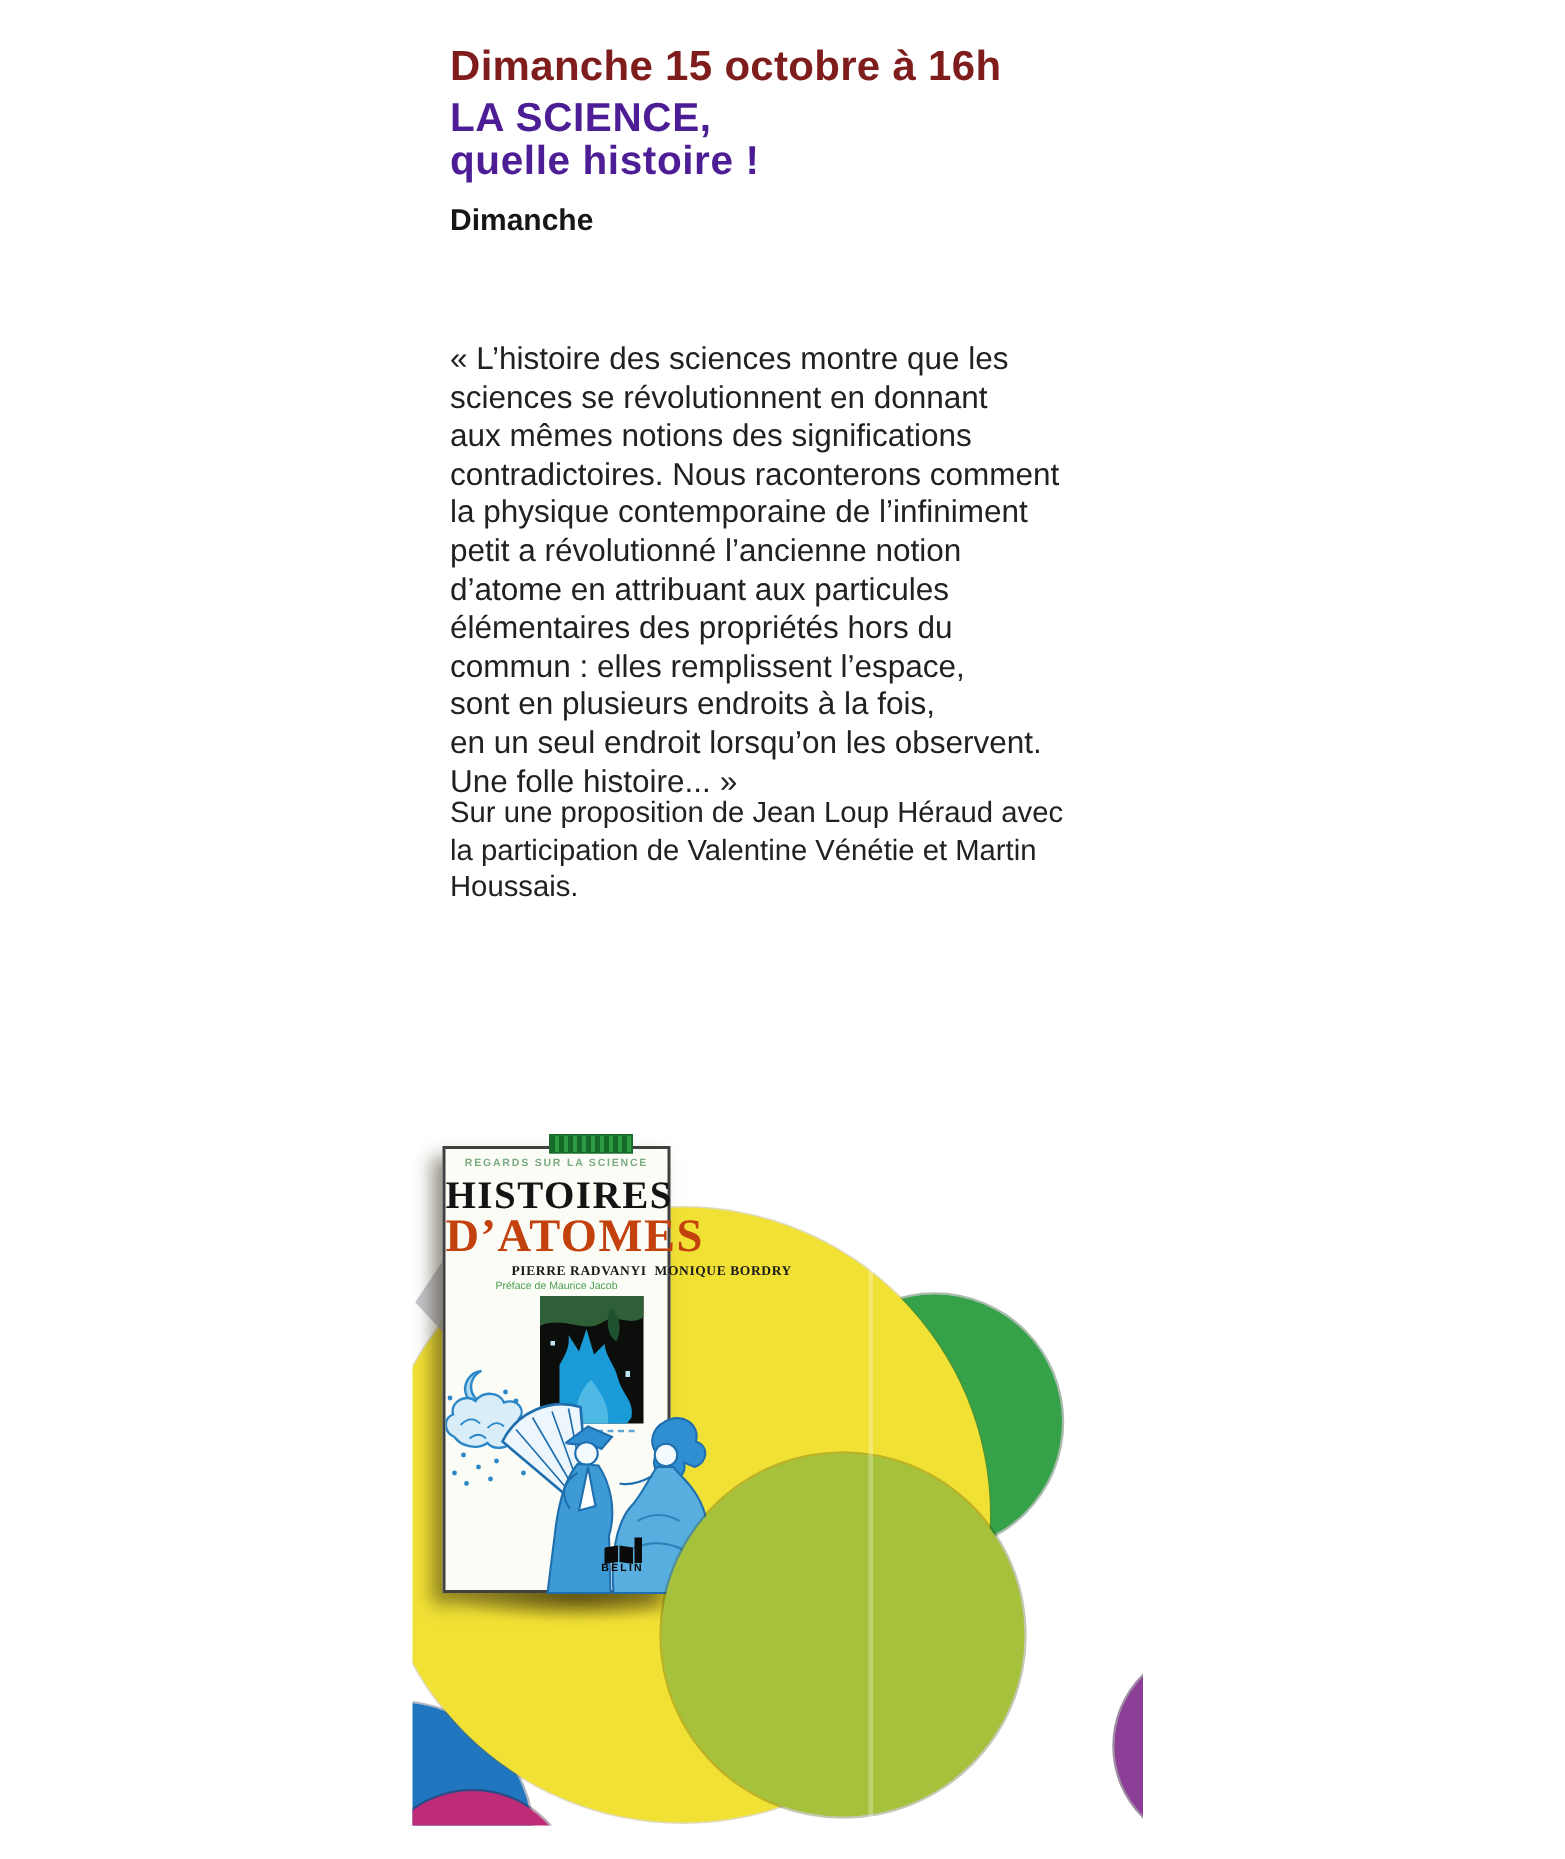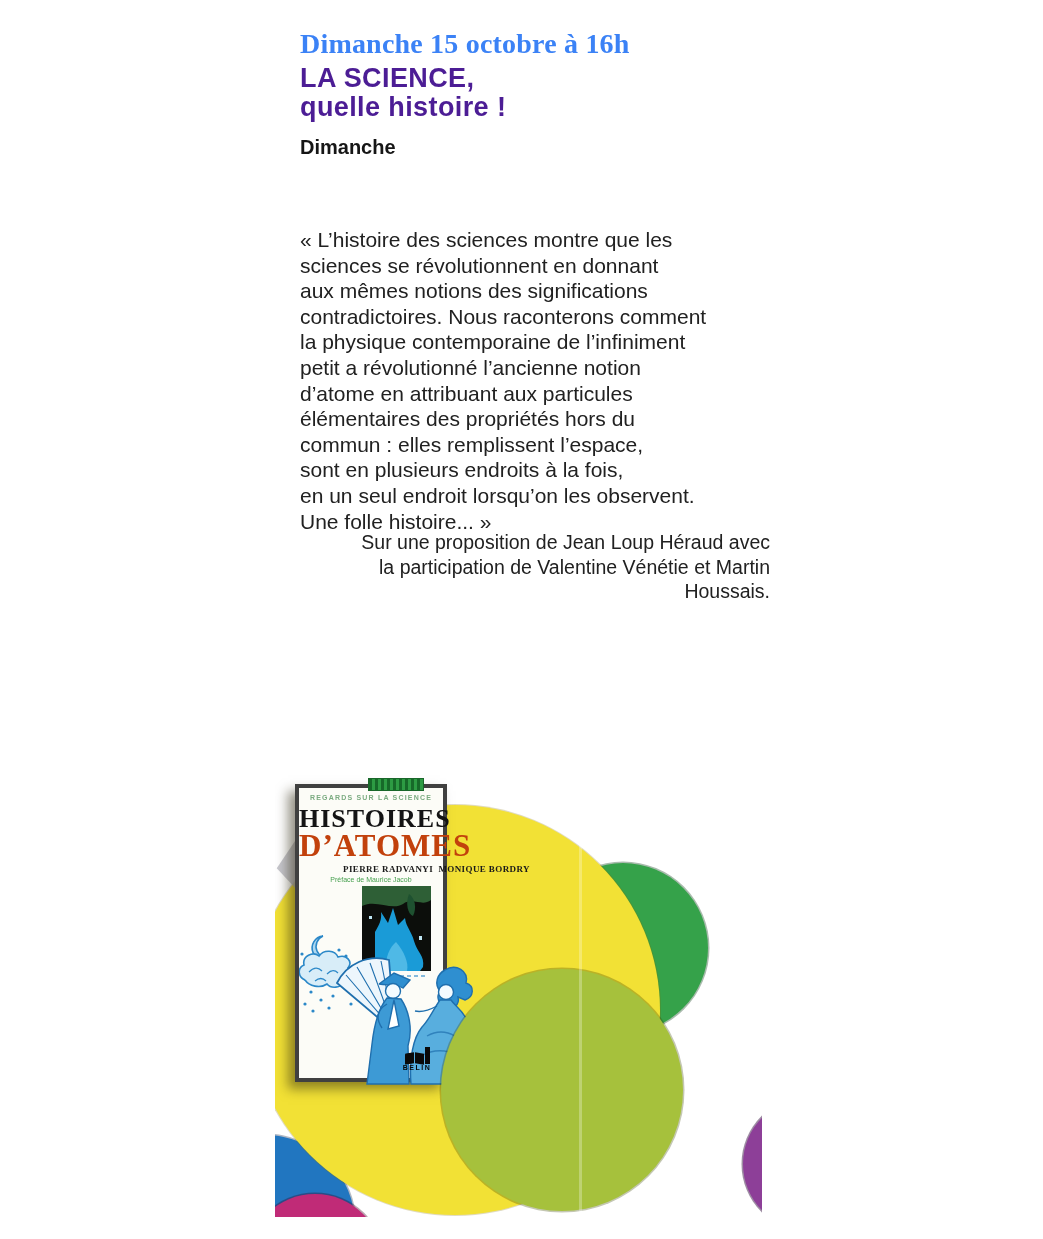--- a/index.html
+++ b/index.html
@@ -1,48 +1,48 @@
 <!DOCTYPE html>
 <html><head>
 <meta charset="utf-8">
 <style>
   html,body{margin:0;padding:0;background:#ffffff;}
   .canvas{position:relative;width:1043px;height:1239px;background:#ffffff;overflow:hidden;
           font-family:"Liberation Sans", sans-serif;color:#1c1c1c;}
 
   
-  .date-line{position:absolute;left:300px;top:28px;font-size:28px;font-weight:700;color:#3b82f6;letter-spacing:.2px;font-family:Liberation Serif, serif;}
+  .date-line{position:absolute;left:300px;top:28px;font-size:28px;font-weight:700;color:#7f1d1d;letter-spacing:.2px;}
   .event-title{position:absolute;left:300px;top:64px;font-size:27px;font-weight:700;line-height:29px;
                color:#4c1d95;letter-spacing:.4px;white-space:pre-line;}
   .section-label{position:absolute;left:300px;top:136px;font-size:20px;font-weight:700;color:#161616;}
   .quote{position:absolute;left:300px;top:179px;width:475px;font-size:21px;line-height:25.6px;
          color:#212121;white-space:pre-line;margin-top:48px;}
   .credits{position:absolute;left:300px;top:530px;width:470px;font-size:19.5px;line-height:24.6px;
-           color:#212121;white-space:pre-line;text-align:right;}
+           color:#212121;white-space:pre-line;}
 
   
   .panel{position:absolute;left:275px;top:700px;width:487px;height:517px;overflow:hidden;}
   .circle{position:absolute;border-radius:50%;}
   .c-green  {left:263px;top:163px;width:170px;height:170px;z-index:1;box-shadow:0 0 0 1.5px rgba(10,60,20,.35);}
   .c-purple {left:468px;top:398px;width:132px;height:132px;z-index:1;box-shadow:0 0 0 1.5px rgba(40,0,50,.45);}
   .c-blue   {left:-100px;top:435px;width:180px;height:180px;z-index:2;box-shadow:0 0 0 1.5px rgba(0,20,60,.3);}
   .c-magenta{left:-28px;top:494px;width:136px;height:136px;z-index:3;box-shadow:0 0 0 1.5px rgba(60,0,30,.35);}
   .c-yellow {left:-25px;top:105px;width:410px;height:410px;z-index:4;box-shadow:0 0 0 1px rgba(130,110,0,.25);}
   .c-olive  {left:166px;top:269px;width:242px;height:242px;z-index:7;box-shadow:0 0 0 1.5px rgba(60,70,0,.3);}
   .fold-line{position:absolute;left:304px;top:0;width:3px;height:517px;z-index:8;
              background:rgba(255,255,255,.28);}
   .book-shadow{position:absolute;left:-8px;top:342px;width:235px;height:46px;z-index:5;border-radius:50%;
                background:radial-gradient(closest-side, rgba(60,45,5,.6), rgba(60,45,5,0) 72%);
                filter:blur(2px);}
   .gray-wedge{position:absolute;left:0;top:138px;width:22px;height:52px;z-index:5;background:#b9b9c1;
               clip-path:polygon(100% 0, 8% 58%, 100% 100%);opacity:.8;}
 
   
-  .book{position:absolute;left:20px;top:84px;width:152px;height:298px;z-index:6;
-        background:#fcfcf7;border:4px solid #404040;box-sizing:border-box;
+  .book{position:absolute;left:20px;top:64px;width:152px;height:298px;z-index:6;
+        background:#fcfcf7;border:2px solid #404040;box-sizing:border-box;
         box-shadow:-7px 7px 11px rgba(45,40,15,.5);}
   .series-band{position:absolute;left:69px;top:-10px;width:56px;height:13px;background:#2d9b43;
                border:1px solid #19672a;box-sizing:border-box;
                background-image:repeating-linear-gradient(90deg, rgba(0,55,15,.5) 0 3px, rgba(0,0,0,0) 3px 6px);}
   .series-label{position:absolute;left:0;top:6px;width:100%;text-align:center;font-size:7px;
                 letter-spacing:1.2px;color:#7bab81;font-weight:700;}
   .cover-title-1{position:absolute;left:0;top:18px;width:100%;text-align:center;
                  font-family:"Liberation Serif", serif;font-weight:700;font-size:26px;line-height:26px;
                  letter-spacing:1px;color:#141414;}
   .cover-title-2{position:absolute;left:0;top:42px;width:100%;text-align:right;

